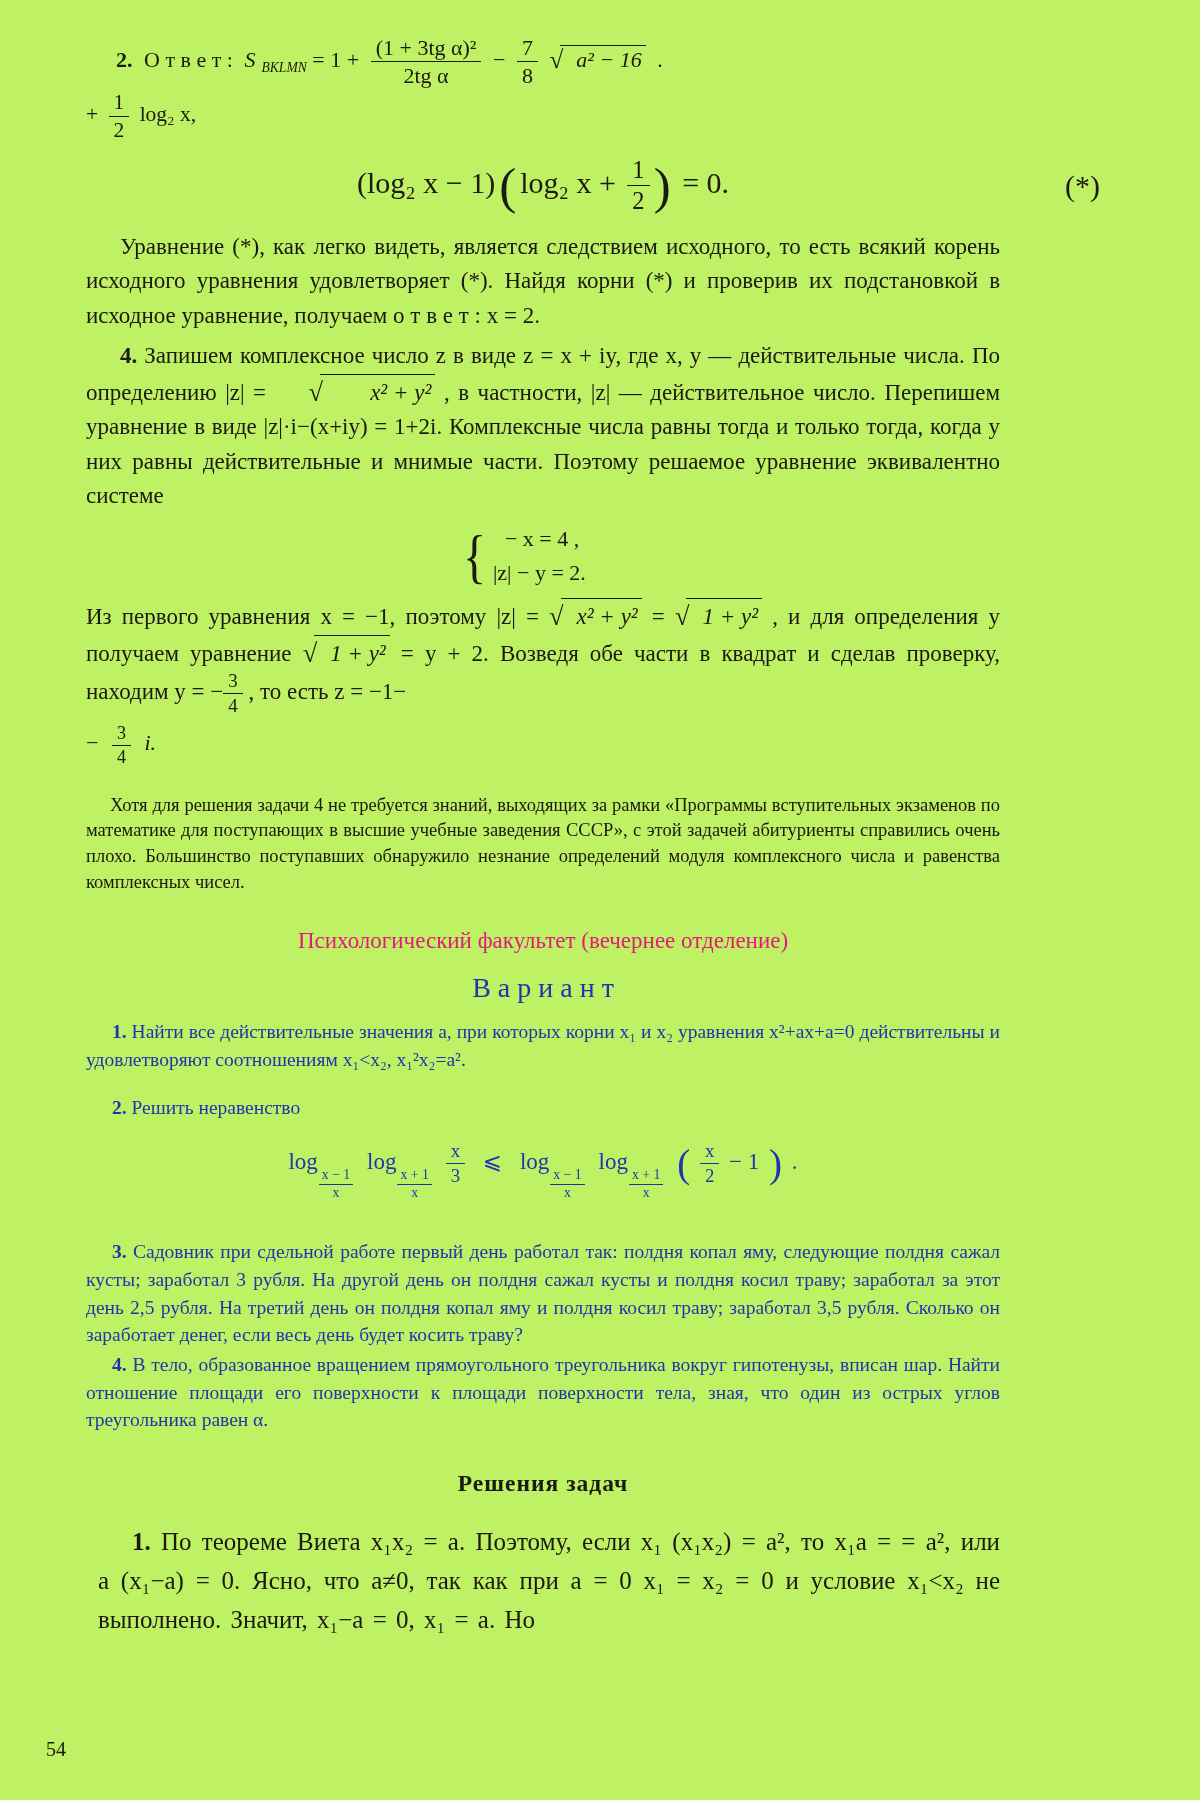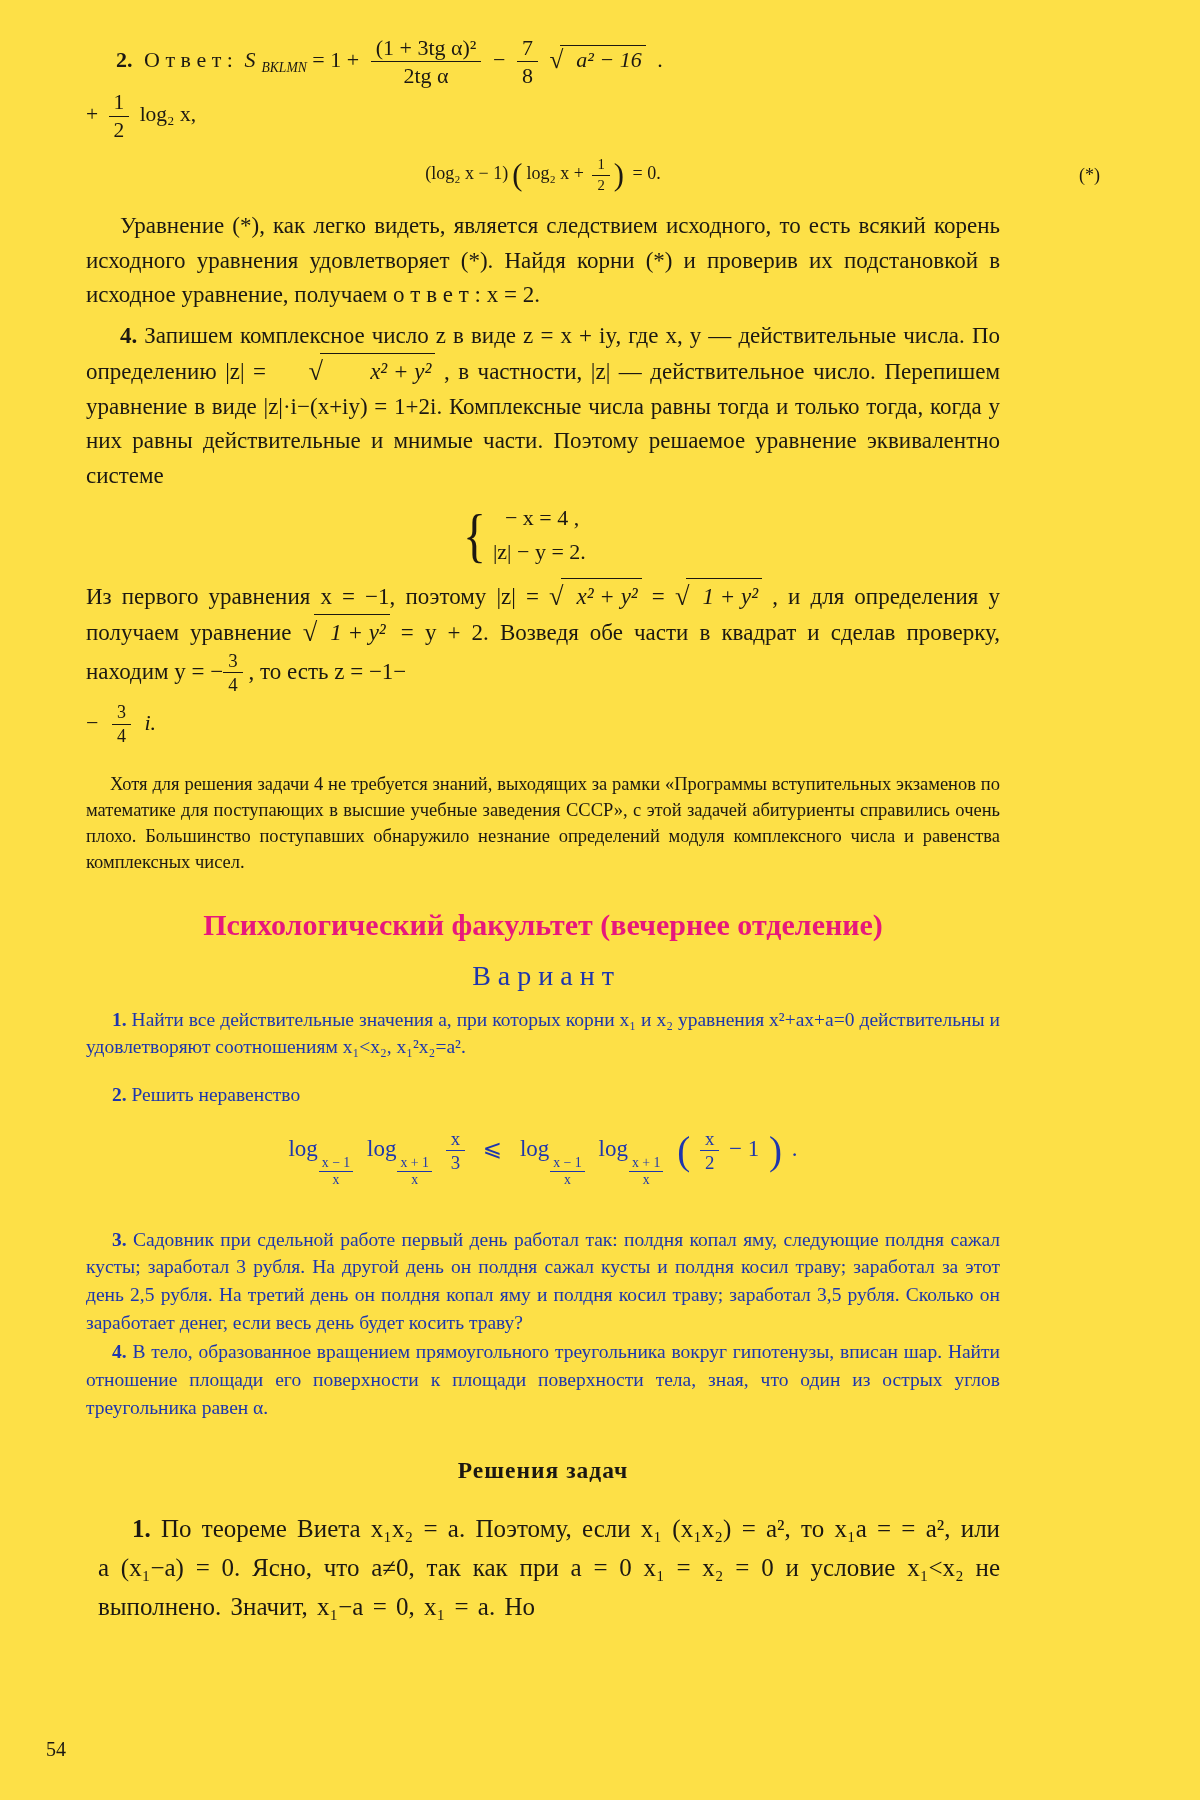--- a/index.html
+++ b/index.html
@@ -1,19 +1,19 @@
 <!DOCTYPE html>
 <html><head>
 <meta charset="utf-8">
 <style>
   * { box-sizing: border-box; }
   html, body { margin: 0; padding: 0; background: #cfcabb; }
   .page {
     width: 1200px; height: 1800px; margin: 0 auto; position: relative;
-    background: #fde047;
+    background: #bef264;
     font-family: "Liberation Serif", "DejaVu Serif", serif;
     color: #1c1812;
     padding: 30px 200px 0 86px;
     overflow: hidden;
   }
   .para { font-size: 23px; line-height: 1.5; text-align: justify; text-indent: 34px; margin: 0; }
   .bnum { font-weight: bold; }
   .it { font-style: italic; }
   sub.var { font-style: italic; font-size: 0.62em; }
 
@@ -28,40 +28,40 @@
   .rsign { display: inline-block; font-size: 1.15em; line-height: 1; margin-right: -3px; position: relative; top: 1px; }
   .rad { display: inline-block; border-top: 1.6px solid currentColor; padding: 1px 4px 0 16px; }
 
   .ans2 { margin: 6px 0 4px; padding-left: 30px; font-size: 22px; }
   .ans2 > span { margin-right: 6px; }
 
   .l3a { margin-top: 16px; font-size: 21.5px; text-align: justify; text-align-last: justify; }
   .l3b { margin-top: 4px; font-size: 21.5px; }
   .l3b > span { margin-right: 5px; }
 
-  .disp { position: relative; text-align: center; margin: 16px 0 16px; font-size: 18px; }
+  .disp { position: relative; text-align: center; margin: 16px 0 16px; font-size: 30px; }
   .disp .inner > span { margin: 0 2px; }
   .disp .star { position: absolute; right: -100px; top: 50%; transform: translateY(-50%); }
   .bigp { font-size: 1.7em; font-weight: 300; vertical-align: middle; line-height: 0; }
 
   .mt12 { margin-top: 12px; }
   .mt6 { margin-top: 6px; }
 
   .system { display: flex; justify-content: center; align-items: center; gap: 4px; margin: 8px 40px 8px 0; font-size: 22px; }
   .brace { font-size: 60px; font-weight: 200; line-height: 1; transform: scaleX(0.8); }
   .syslines { display: inline-block; }
   .sysline { display: block; line-height: 1.55; }
   .sysline.first { padding-left: 12px; }
 
   .lastline { margin: 8px 0 0; font-size: 22px; }
   .lastline > span { margin-right: 8px; }
 
   .note { margin-top: 26px; font-size: 18.5px; line-height: 1.4; text-align: justify; text-indent: 24px; }
 
-  .faculty { margin-top: 32px; text-align: center; font-size: 30px; font-weight: bold; color: #e7187c; }
+  .faculty { margin-top: 32px; text-align: center; font-size: 23px; font-weight: normal; color: #e7187c; }
   .variant { margin-top: 18px; text-align: center; font-size: 28px; color: #1e36ad; }
 
   .bluep { color: #1e36ad; font-size: 19.5px; line-height: 1.42; text-align: justify; text-indent: 26px; margin: 0; }
   .bp1 { margin-top: 14px; }
   .bp2 { margin-top: 20px; }
   .bp3 { margin-top: 16px; }
   .bp4 { margin-top: 2px; }
 
   .bluef { margin: 20px 0 6px; text-align: center; color: #1e36ad; font-size: 23px; padding-bottom: 22px; }
   .bluef > span { margin: 0 2px; }

